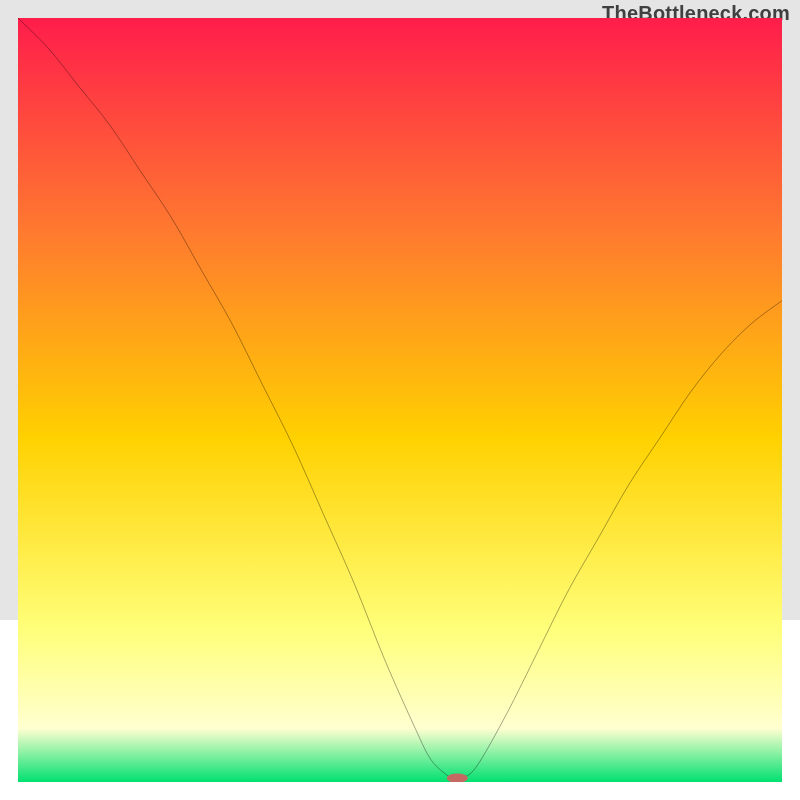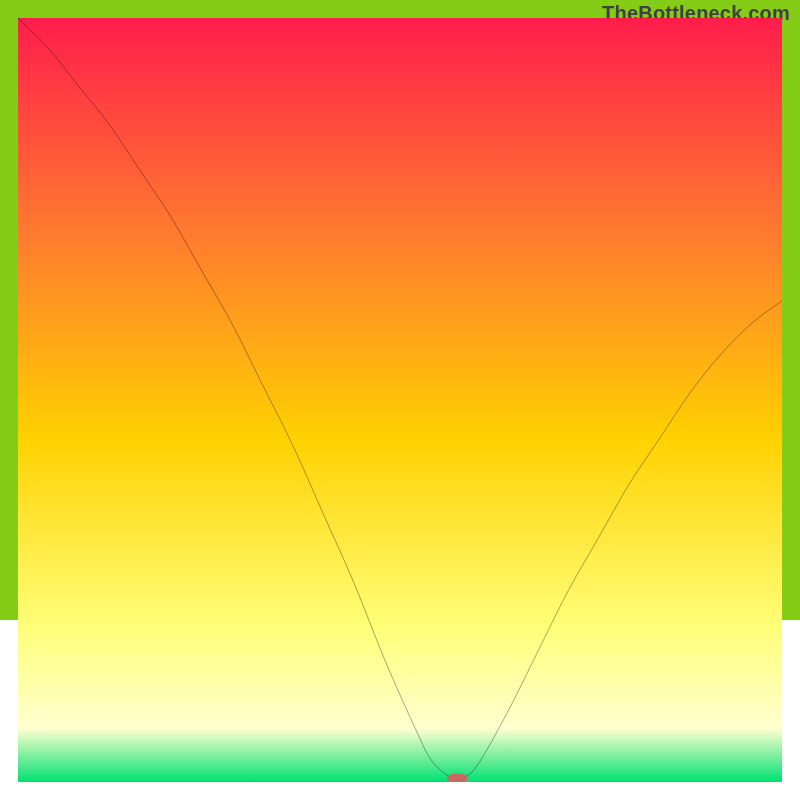--- a/index.html
+++ b/index.html
@@ -6,21 +6,21 @@
     margin: 0;
     padding: 0;
     width: 800px;
     height: 800px;
     overflow: hidden;
     font-family: Arial, Helvetica, sans-serif;
   }
   .frame {
     width: 800px;
     height: 620px;
-    background: #84cc16;
+    background: #e5e5e5;
     position: relative;
   }
   .plot-area {
     position: absolute;
     left: 18px;
     top: 18px;
     width: 764px;
     height: 764px;
     overflow: hidden;
   }

